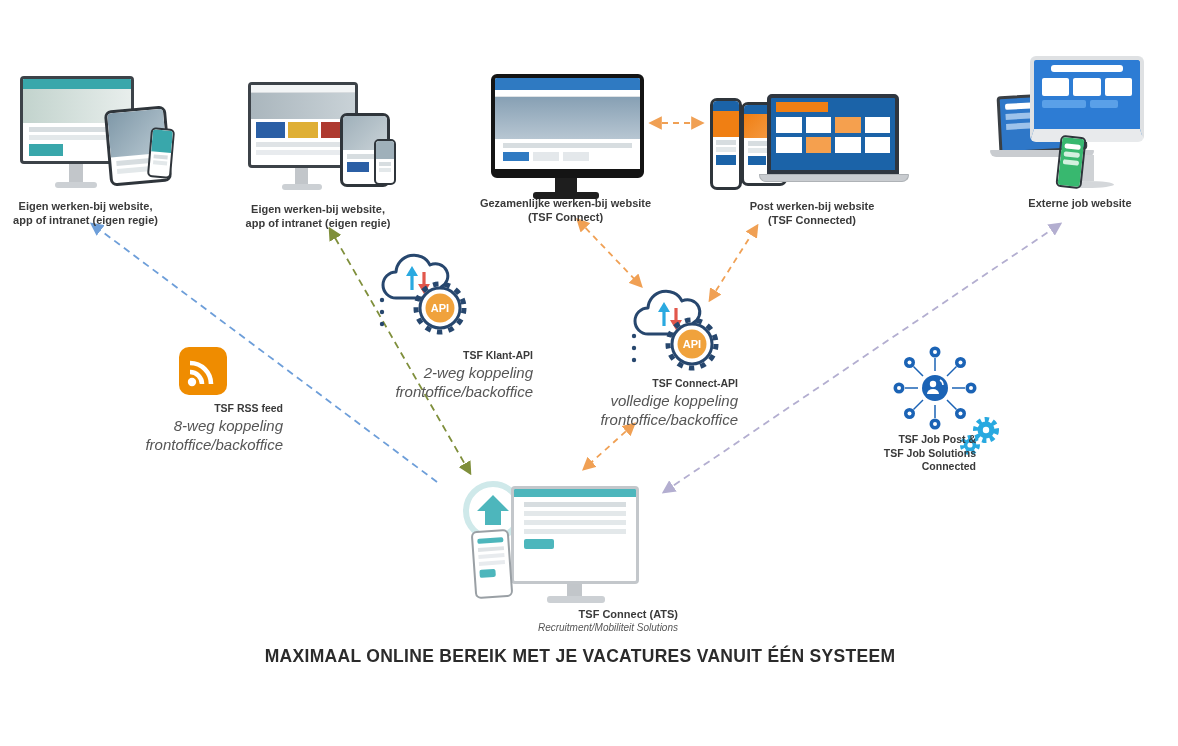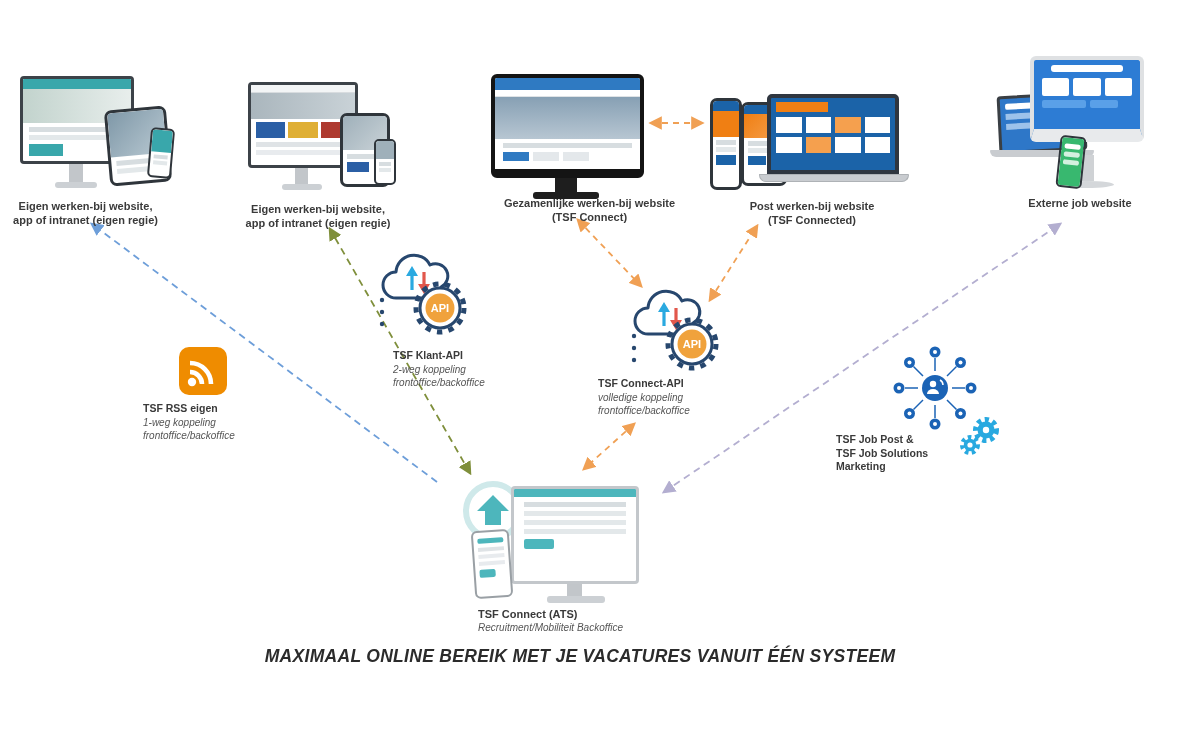--- a/index.html
+++ b/index.html
@@ -1,29 +1,29 @@
 <!DOCTYPE html>
 <html><head>
 <meta charset="utf-8">
 <style>
   *{margin:0;padding:0;box-sizing:border-box}
   html,body{background:#fff}
   body{width:1178px;height:746px;position:relative;font-family:"Liberation Sans",sans-serif;overflow:hidden}
   .abs{position:absolute}
   .arrows{position:absolute;left:0;top:0;pointer-events:none}
   .node-label{position:absolute;text-align:center;font-weight:700;font-size:11px;color:#3a3a3a;line-height:1.3}
-  .conn-label{position:absolute;text-align:left;line-height:1.3}
+  .conn-label{position:absolute;text-align:right;line-height:1.3}
   .conn-label .t{font-weight:700;font-size:10.5px;color:#3a3a3a}
-  .conn-label .s{font-style:italic;font-size:10px;color:#555}
+  .conn-label .s{font-style:italic;font-size:15px;color:#555}
   .screen{position:absolute;background:#fff;border:3px solid #3c4248;border-radius:4px;overflow:hidden}
   .stand{position:absolute;background:#c2c6ca}
   .base{position:absolute;background:#ccd0d4;border-radius:3px}
   .tablet{position:absolute;background:#fff;border:3px solid #2f353b;border-radius:7px;overflow:hidden}
   .phone{position:absolute;background:#fff;border:2px solid #2f353b;border-radius:5px;overflow:hidden}
-  .main-title{position:absolute;font-weight:700;font-style:italic;font-size:17.5px;color:#2b2b2b;text-align:center;letter-spacing:.3px}
+  .main-title{position:absolute;font-weight:700;font-size:17.5px;color:#2b2b2b;text-align:center;letter-spacing:.3px}
   svg text{font-family:"Liberation Sans",sans-serif}
 </style>
 </head>
 <body>
 
 <svg class="arrows" width="1178" height="746">
   <defs>
     <marker id="mBlue" viewBox="0 0 10 10" refX="8" refY="5" markerWidth="7.5" markerHeight="7.5" orient="auto-start-reverse">
       <path d="M0,0 L10,5 L0,10 z" fill="#6d9ed9"></path>
     </marker>
@@ -110,21 +110,21 @@
     <div style="margin:4px 8px 0;height:5px;background:#d7dde0"></div>
     <div style="display:flex;gap:4px;margin:4px 8px 0">
       <div style="width:26px;height:9px;background:#2f7ac2"></div>
       <div style="width:26px;height:9px;background:#e4e8eb"></div>
       <div style="width:26px;height:9px;background:#e4e8eb"></div>
     </div>
   </div>
   <div class="stand" style="left:70px;top:110px;width:22px;height:14px;background:#1e1e1e"></div>
   <div class="base" style="left:48px;top:124px;width:66px;height:7px;background:#1e1e1e"></div>
 </div>
-<div class="node-label" style="left:492px;top:196px;width:195px">
+<div class="node-label" style="left:468px;top:196px;width:195px">
   <div>Gezamenlijke werken-bij website</div>
   <div>(TSF Connect)</div>
 </div>
 
 <div class="abs" style="left:705px;top:88px;width:210px;height:112px">
   <div class="phone" style="left:5px;top:10px;width:32px;height:92px;border-width:3px;border-radius:7px">
     <div style="height:10px;background:#1b63a8"></div>
     <div style="height:26px;background:#f07f13"></div>
     <div style="margin:3px 3px 0;height:5px;background:#d7dde0"></div>
     <div style="margin:2px 3px 0;height:5px;background:#e3e8ea"></div>
@@ -192,22 +192,22 @@
   <div>Externe job website</div>
 </div>
 
 <svg class="abs" style="left:178px;top:346px" width="50" height="50" viewBox="0 0 50 50">
   <rect x="1" y="1" width="48" height="48" rx="10" fill="#ef8c00"></rect>
   <circle cx="14" cy="36" r="4.2" fill="#fff"></circle>
   <path d="M12,26 a12,12 0 0 1 12,12" stroke="#fff" stroke-width="4.6" fill="none"></path>
   <path d="M12,17 a21,21 0 0 1 21,21" stroke="#fff" stroke-width="4.6" fill="none"></path>
 </svg>
 <div class="conn-label" style="left:143px;top:402px;width:140px">
-  <div class="t">TSF RSS eigen</div>
-  <div class="s">1-weg koppeling</div>
+  <div class="t">TSF RSS feed</div>
+  <div class="s">8-weg koppeling</div>
   <div class="s">frontoffice/backoffice</div>
 </div>
 
 <svg class="abs" style="left:368px;top:240px" width="105" height="105" viewBox="0 0 105 105">
   <circle cx="14" cy="60" r="2.2" fill="#27476e"></circle>
   <circle cx="14" cy="72" r="2.2" fill="#27476e"></circle>
   <circle cx="14" cy="84" r="2.2" fill="#27476e"></circle>
   <path d="M28,58 a13,13 0 0 1 0,-26 a18,18 0 0 1 34,-7 a12,12 0 0 1 11,22 L73,58 z" fill="#fff" stroke-width="3" stroke-linejoin="round" stroke="#27476e"></path>
   <line x1="44" y1="50" x2="44" y2="34" stroke="#2aa9e0" stroke-width="3.2"></line>
   <polygon points="38,36 50,36 44,26" fill="#2aa9e0"></polygon>
@@ -282,21 +282,21 @@
     <circle cx="106" cy="92" r="8.5" fill="#28a9e0"></circle>
     <circle cx="106" cy="92" r="3.2" fill="#fff"></circle>
     <circle cx="90" cy="107" r="7.5" fill="none" stroke-width="5" stroke-dasharray="3.4 3.2" stroke="#28a9e0"></circle>
     <circle cx="90" cy="107" r="6.2" fill="#28a9e0"></circle>
     <circle cx="90" cy="107" r="2.6" fill="#fff"></circle>
   </g>
 </svg>
 <div class="conn-label" style="left:836px;top:433px;width:140px">
   <div class="t">TSF Job Post &amp;</div>
   <div class="t">TSF Job Solutions</div>
-  <div class="t">Marketing</div>
+  <div class="t">Connected</div>
 </div>
 
 <div class="abs" style="left:455px;top:470px;width:200px;height:140px">
   <svg class="abs" style="left:5px;top:8px" width="66" height="66" viewBox="0 0 66 66">
     <circle cx="33" cy="33" r="27" fill="#fff" stroke="#cfe9ea" stroke-width="6"></circle>
     <path d="M33,17 L49,33 H41 V47 H25 V33 H17 z" fill="#4db6bc"></path>
   </svg>
   <div class="screen" style="left:56px;top:16px;width:128px;height:98px;border-color:#c3c7cb">
     <div style="height:8px;background:#4db6bc"></div>
     <div style="margin:5px 10px 0;height:5px;background:#d7dde0"></div>
@@ -310,16 +310,16 @@
   <div class="phone" style="left:18px;top:60px;width:38px;height:68px;border-color:#9aa0a5;border-radius:6px;transform:rotate(-4deg)">
     <div style="margin:6px 4px 0;height:5px;background:#4db6bc;border-radius:2px"></div>
     <div style="margin:4px 4px 0;height:4px;background:#dfe3e6"></div>
     <div style="margin:3px 4px 0;height:4px;background:#e8ebee"></div>
     <div style="margin:3px 4px 0;height:4px;background:#e8ebee"></div>
     <div style="margin:4px 4px 0;height:8px;width:16px;background:#4db6bc;border-radius:2px"></div>
   </div>
 </div>
 <div class="conn-label" style="left:478px;top:607px;width:200px">
   <div class="t" style="font-size:11px">TSF Connect (ATS)</div>
-  <div class="s" style="font-size:10px">Recruitment/Mobiliteit Backoffice</div>
+  <div class="s" style="font-size:10px">Recruitment/Mobiliteit Solutions</div>
 </div>
 
 <div class="main-title" style="left:140px;top:646px;width:880px">MAXIMAAL ONLINE BEREIK MET JE VACATURES VANUIT ÉÉN SYSTEEM</div>
 
 </body></html>

